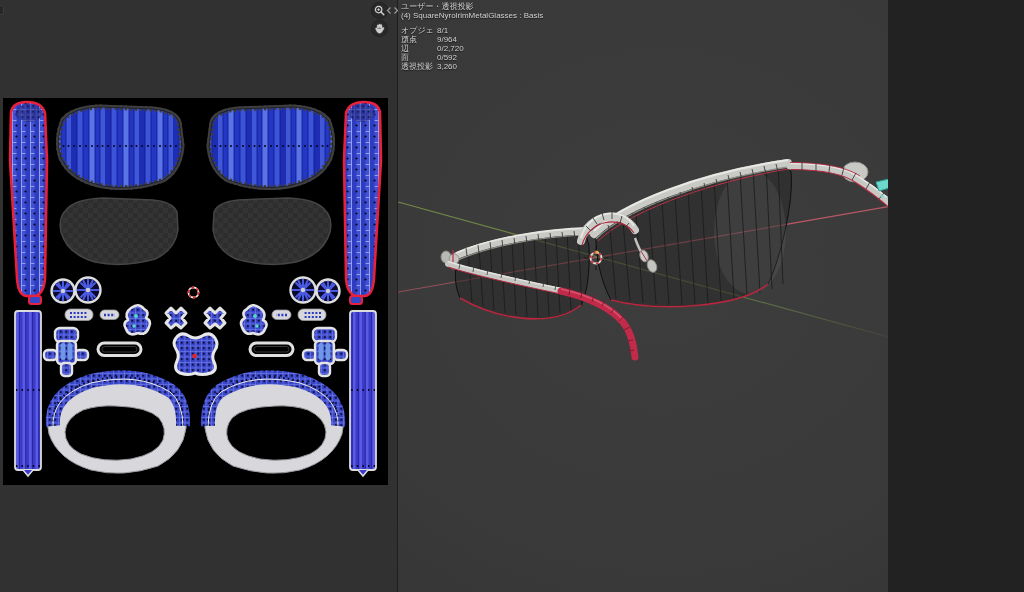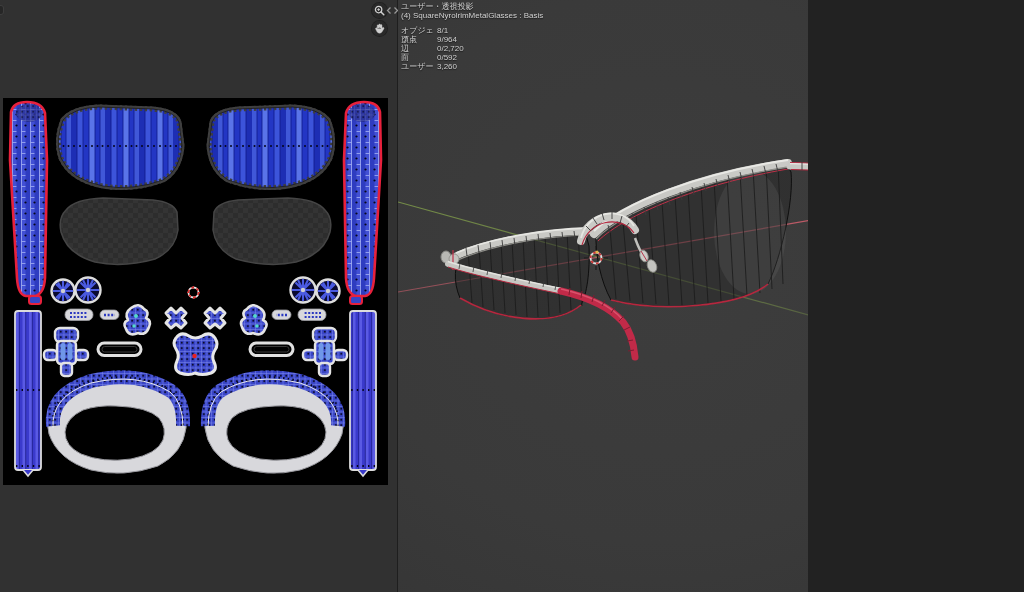--- a/index.html
+++ b/index.html
@@ -1,16 +1,16 @@
 <!DOCTYPE html>
 <html><head>
 <meta charset="utf-8">
 <style>
   html,body{margin:0;padding:0;background:#222;}
-  #app{position:relative;width:808px;height:592px;overflow:hidden;
+  #app{position:relative;width:888px;height:592px;overflow:hidden;
        font-family:"Liberation Sans","DejaVu Sans",sans-serif;background:#313131;}
   
   #uv-editor{position:absolute;left:0;top:0;width:397px;height:592px;background:#313131;}
   #uv-canvas{position:absolute;left:3px;top:98px;width:385px;height:387px;background:#000;}
   .float-btn{position:absolute;width:15px;height:15px;border-radius:50%;
              background:rgba(40,40,40,.92);display:flex;align-items:center;justify-content:center;
              box-shadow:0 0 0 1px rgba(0,0,0,.35);}
   #edge-sliver{position:absolute;left:-5px;top:5px;width:9px;height:10px;border-radius:3px;
                background:#262626;box-shadow:inset 0 0 0 1px #3d3d3d;}
   
@@ -351,21 +351,21 @@
         </div>
       <div class="stat-row">
           <span class="stat-label">辺</span>
           <span class="stat-value">0/2,720</span>
         </div>
       <div class="stat-row">
           <span class="stat-label">面</span>
           <span class="stat-value">0/592</span>
         </div>
       <div class="stat-row">
-          <span class="stat-label">ユーザー</span>
+          <span class="stat-label">透視投影</span>
           <span class="stat-value">3,260</span>
         </div>
     </div>
 
     <svg id="gizmo" width="48" height="48" viewBox="0 0 48 48">
       <g stroke-width="1.6">
         <line x1="24" y1="24" x2="24" y2="12" stroke="#4b6cd4"></line>
         <line x1="24" y1="24" x2="36" y2="20.5" stroke="#d65f6a"></line>
         <line x1="24" y1="24" x2="28" y2="26.5" stroke="#79a53f"></line>
       </g>

